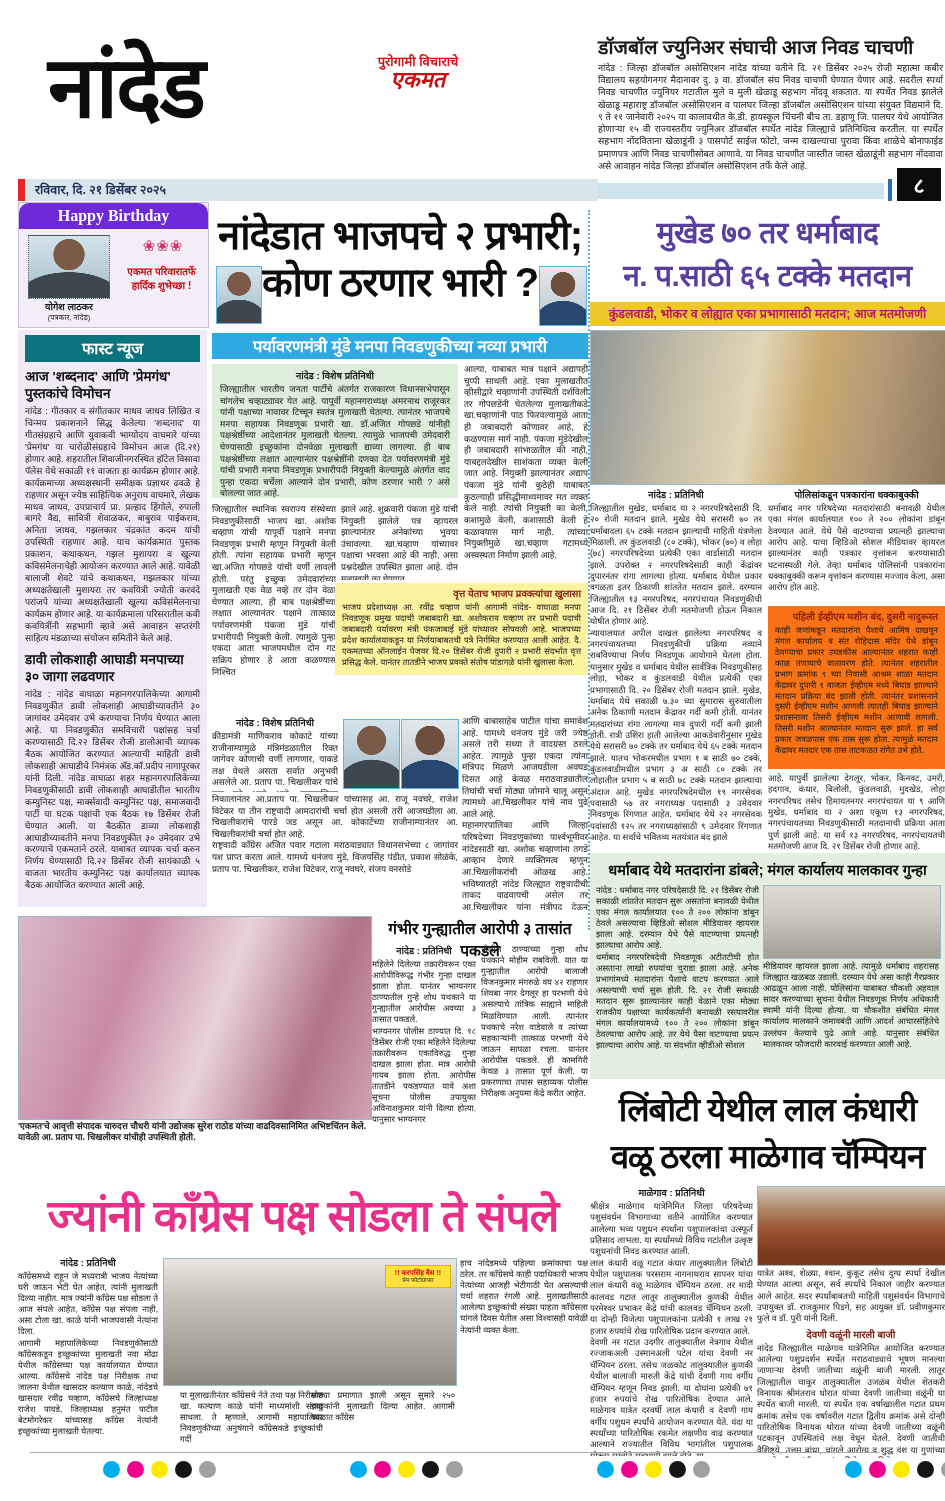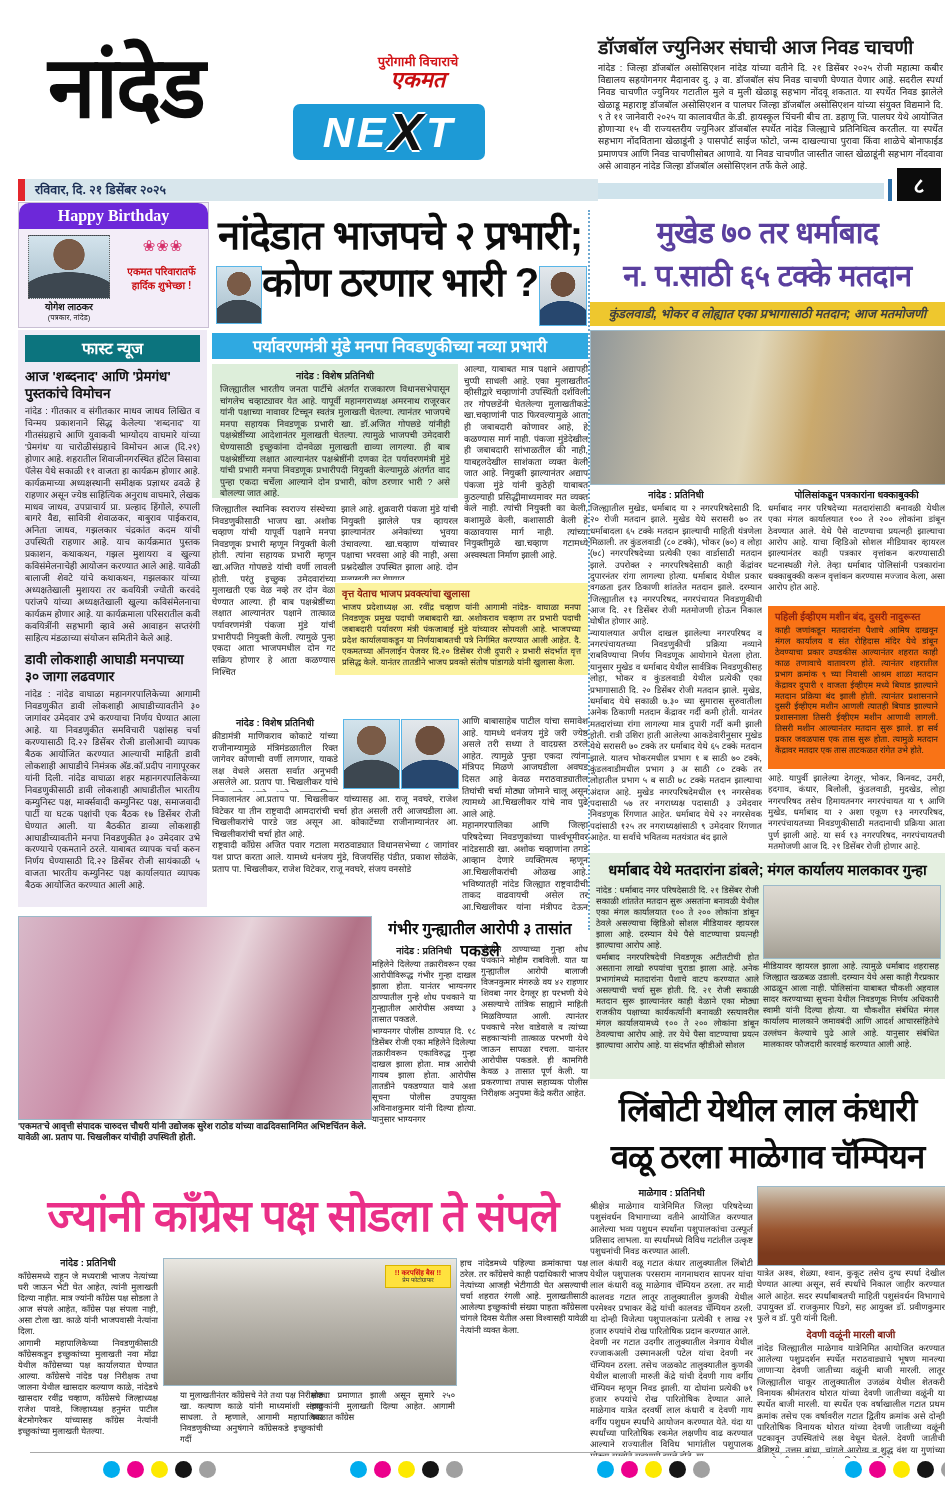--- a/index.html
+++ b/index.html
@@ -54,60 +54,55 @@
   .fast-title{font-size:13.5px;font-weight:800;color:#111;line-height:1.25;margin:7px 0 3px;}
   .fast-body{font-size:9px;line-height:1.33;}
 
   .headline-main{font-size:40px;font-weight:800;line-height:1.18;color:#0c0c0c;text-align:center;letter-spacing:-1px;}
   .sub-blue{background:#2fa9e1;color:#fff;font-size:16.5px;font-weight:800;text-align:center;line-height:26px;}
   .green-box{background:#ddeeda;padding:5px 8px;box-sizing:border-box;}
   .byline{font-size:9.5px;font-weight:700;text-align:center;margin-bottom:2px;}
   .body-s{font-size:8.8px;line-height:1.32;}
   .body-xs{font-size:8.4px;line-height:1.32;}
   .yellow-box{background:#fcf3a0;padding:4px 7px;box-sizing:border-box;}
-  .box-title{font-size:9.8px;font-weight:800;color:#8a1f12;text-align:left;margin-bottom:2px;}
+  .box-title{font-size:9.8px;font-weight:800;color:#8a1f12;text-align:right;margin-bottom:2px;}
 
   .headline-pink{color:#e9268c;font-size:24px;font-weight:800;text-align:center;letter-spacing:-0.5px;}
   .headline-crime{font-size:15.5px;font-weight:800;text-align:center;color:#0c0c0c;}
   .caption{font-size:8.8px;font-weight:600;color:#222;line-height:1.25;}
 
   .strip-peach{background:#fbe7d5;border-bottom:3px solid #e87722;color:#44311f;font-size:14.5px;font-weight:700;
                line-height:27px;padding-left:9px;box-sizing:border-box;}
   .headline-congress{color:#ea2f88;font-size:44px;font-weight:800;text-align:center;line-height:64px;letter-spacing:-1px;}
   .sign-yellow{background:#ffe23e;border:1px solid #d9b400;color:#d21317;font-weight:800;font-size:7px;
                text-align:center;line-height:1.3;padding:2px 1px;box-sizing:border-box;}
   .sign-sub{color:#333;font-weight:400;font-size:6px;}
 
   .headline-purple{color:#5a3f9e;font-size:30px;font-weight:800;text-align:center;line-height:43px;letter-spacing:-0.5px;}
-  .strip-yellow{background:#eec72e;color:#404040;font-size:12.5px;font-weight:800;text-align:center;line-height:24px;font-style:italic;}
+  .strip-yellow{background:#eec72e;color:#be185d;font-size:12.5px;font-weight:800;text-align:center;line-height:24px;}
   .blue-box{background:#f97316;padding:4px 7px;box-sizing:border-box;}
   .green-sec{background:#e4efe0;}
   .headline-dharma{font-size:14.5px;font-weight:800;text-align:center;color:#0c0c0c;}
   .headline-limboti{font-size:33px;font-weight:800;text-align:center;line-height:47px;color:#0c0c0c;letter-spacing:-1px;}
   .sub-maroon{color:#7a2014;font-size:9.8px;font-weight:800;text-align:center;margin:3px 0 2px;}
 
   .vdots{border-left:2px dotted #6fa8d0;}
   .foot-rule{background:#a8a8a8;}
   .dotgrp{display:flex;gap:7px;}
   .dot{width:17px;height:17px;border-radius:50%;}
   .dc{background:#00adee;}.dm{background:#ec008c;}.dy{background:#fde900;}.dk{background:#151515;}.dg{background:#a0a0a0;}
 </style>
 </head>
 <body>
 
 <div id="page">
 
   <div class="abs masthead-title" style="left:48px;top:42px;width:260px;">नांदेड</div>
   <div class="abs tagline" style="left:348px;top:52px;width:140px;">पुरोगामी विचाराचे</div>
   <div class="abs brand" style="left:348px;top:69px;width:140px;">एकमत</div>
-  <div class="abs next-box" style="left:293px;top:104px;width:192px;height:56px;">
-    <span class="w">NE</span>
-      <span class="x">X</span>
-      <span class="w">T</span>
-  </div>
   <div class="abs date-bar" style="left:18px;top:179px;width:563px;height:22px;">रविवार, दि. २१ डिसेंबर २०२५</div>
   <div class="abs mini-bar" style="left:598px;top:183px;width:286px;height:16px;"></div>
   <div class="abs mini-div" style="left:888px;top:179px;width:4px;height:22px;"></div>
   <div class="abs page-box" style="left:897px;top:168px;width:44px;height:33px;">८</div>
 
   <div class="abs xb" style="left:598px;top:33px;width:345px;font-size:19.5px;">डॉजबॉल ज्युनिअर संघाची आज निवड चाचणी</div>
   <div class="abs just ovh" style="left:598px;top:62px;width:345px;height:116px;font-size:9.2px;line-height:1.33;">नांदेड : जिल्हा डॉजबॉल असोसिएशन नांदेड यांच्या वतीने दि. २१ डिसेंबर २०२५ रोजी महात्मा कबीर विद्यालय सहयोगनगर मैदानावर दु. ३ वा. डॉजबॉल संघ निवड चाचणी घेण्यात येणार आहे. सदरील स्पर्धा निवड चाचणीत ज्युनियर गटातील मुले व मुली खेळाडू सहभाग नोंदवू शकतात. या स्पर्धेत निवड झालेले खेळाडू महाराष्ट्र डॉजबॉल असोसिएशन व पालघर जिल्हा डॉजबॉल असोसिएशन यांच्या संयुक्त विद्यमाने दि. ९ ते ११ जानेवारी २०२५ या कालावधीत के.डी. हायस्कूल चिंचनी बीच ता. डहाणू जि. पालघर येथे आयोजित होणाऱ्या १५ वी राज्यस्तरीय ज्युनिअर डॉजबॉल स्पर्धेत नांदेड जिल्ह्याचे प्रतिनिधित्व करतील. या स्पर्धेत सहभाग नोंदविताना खेळाडूंनी ३ पासपोर्ट साईज फोटो, जन्म दाखल्याचा पुरावा किंवा शाळेचे बोनाफाईड प्रमाणपत्र आणि निवड चाचणीसोबत आणावे. या निवड चाचणीत जास्तीत जास्त खेळाडूंनी सहभाग नोंदवावा असे आवाहन नांदेड जिल्हा डॉजबॉल असोसिएशन तर्फे केले आहे.</div>
 
   <div class="abs bday" style="left:18px;top:202px;width:189px;height:124px;">
     <div class="bday-head">Happy Birthday</div>

